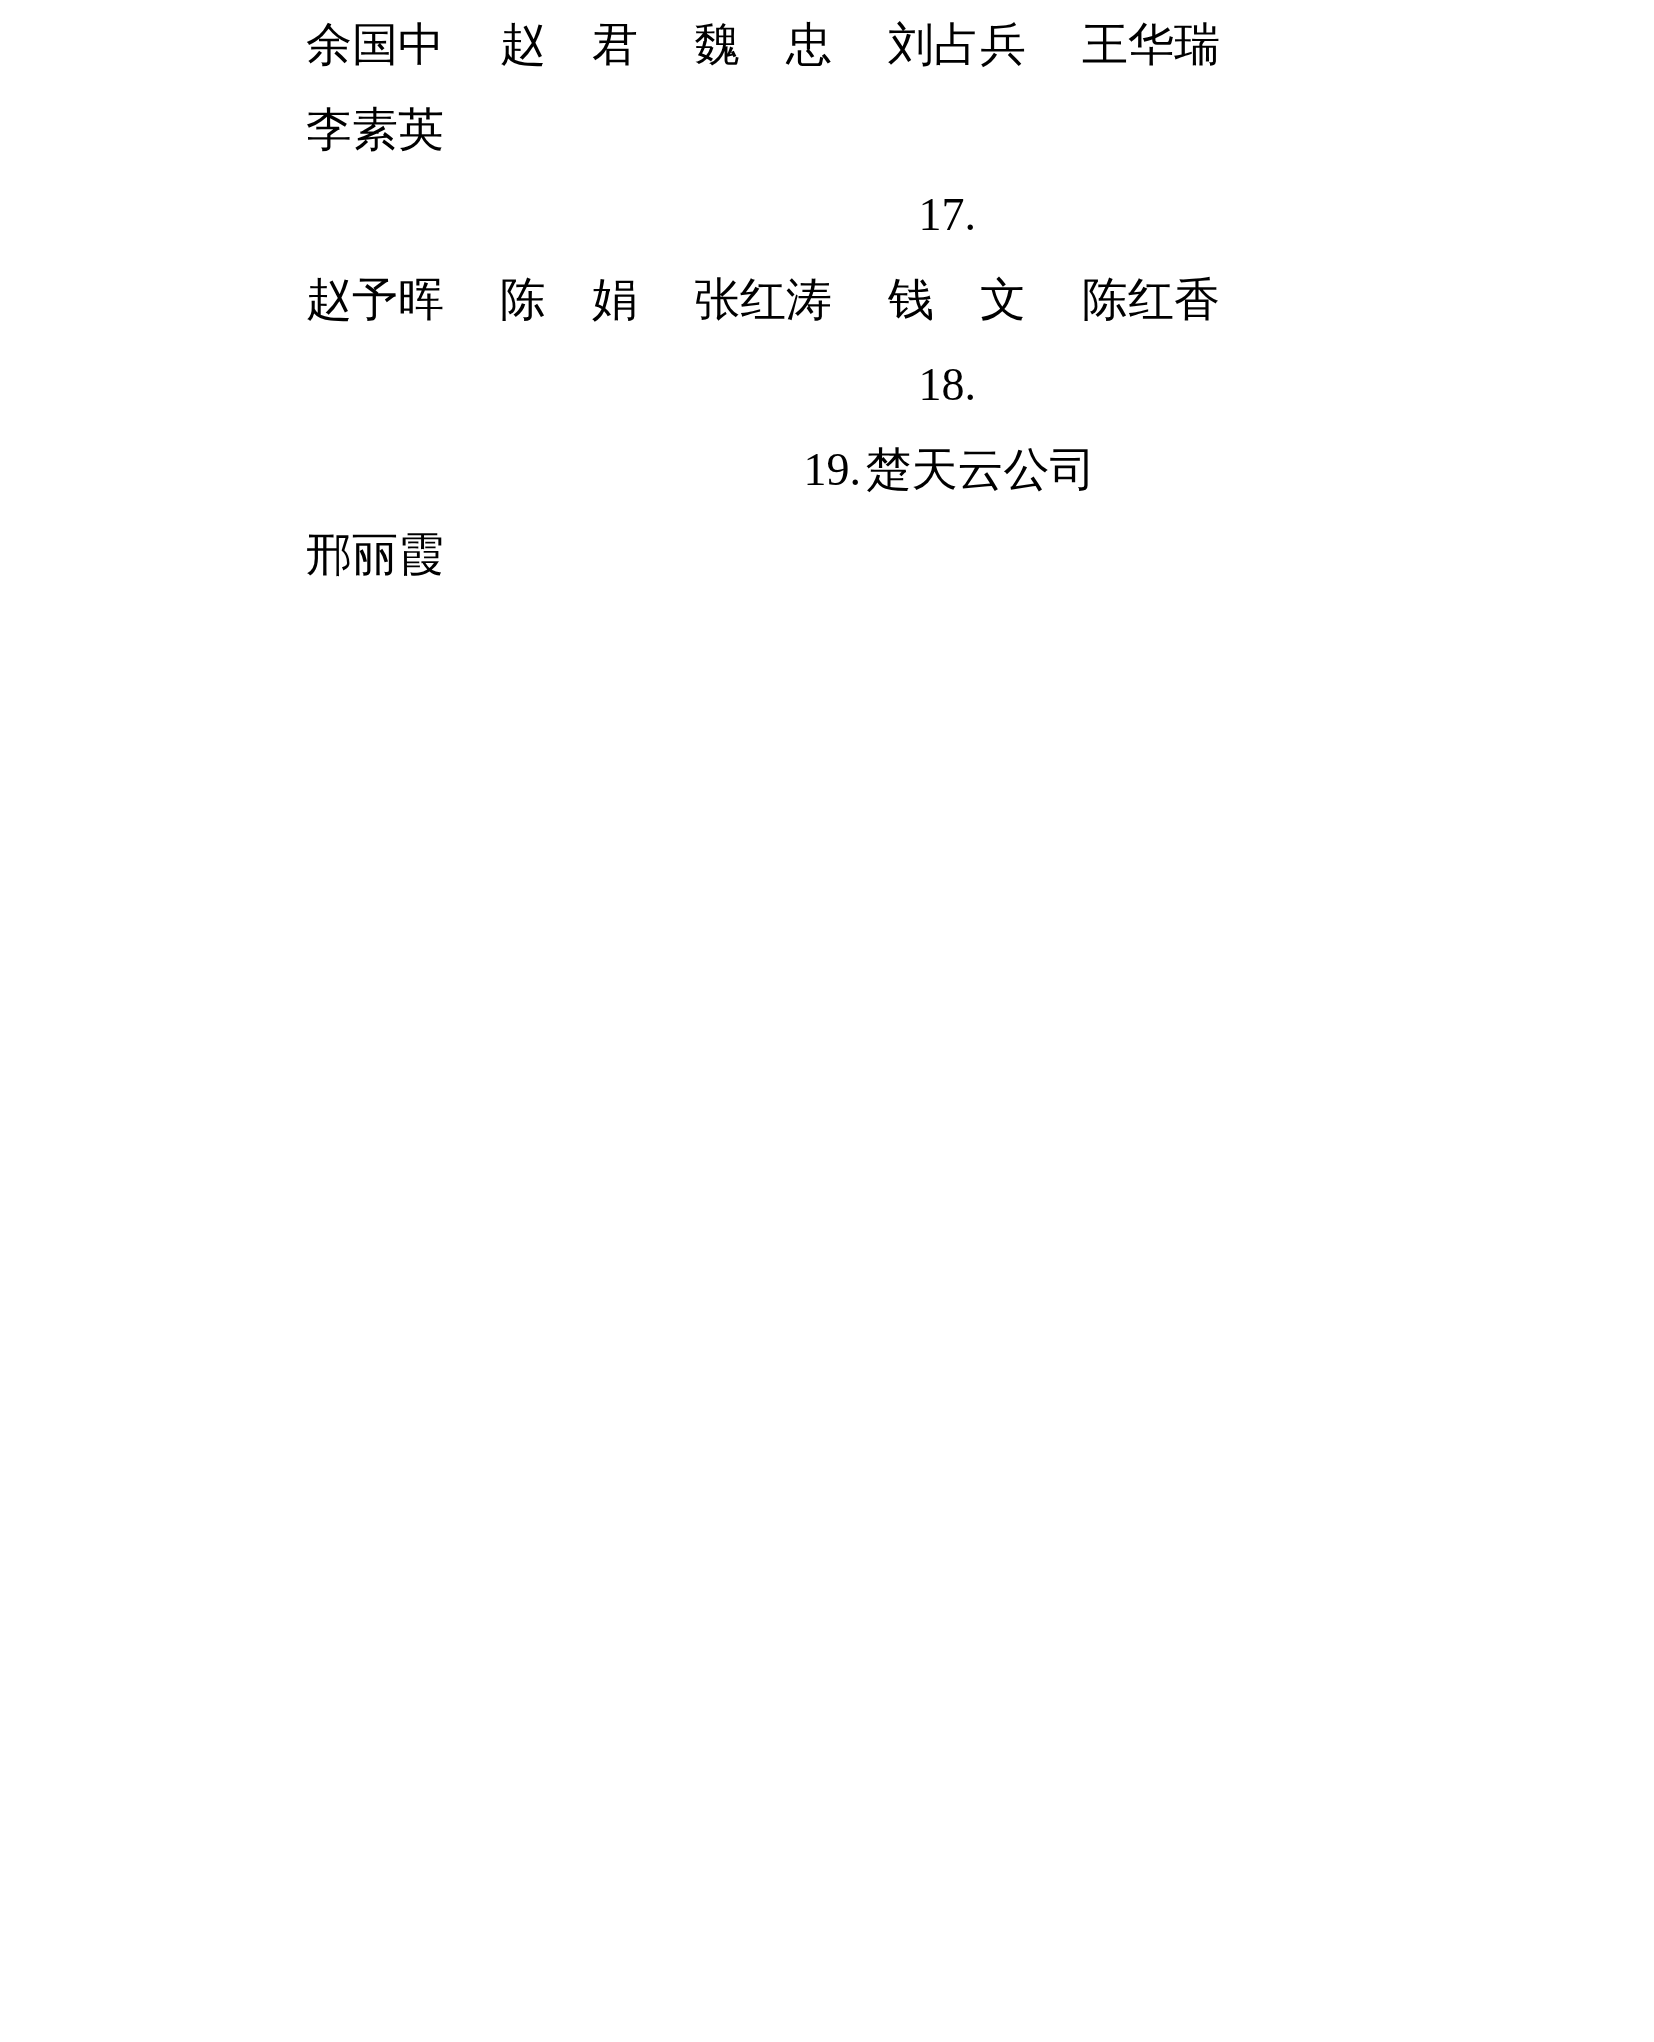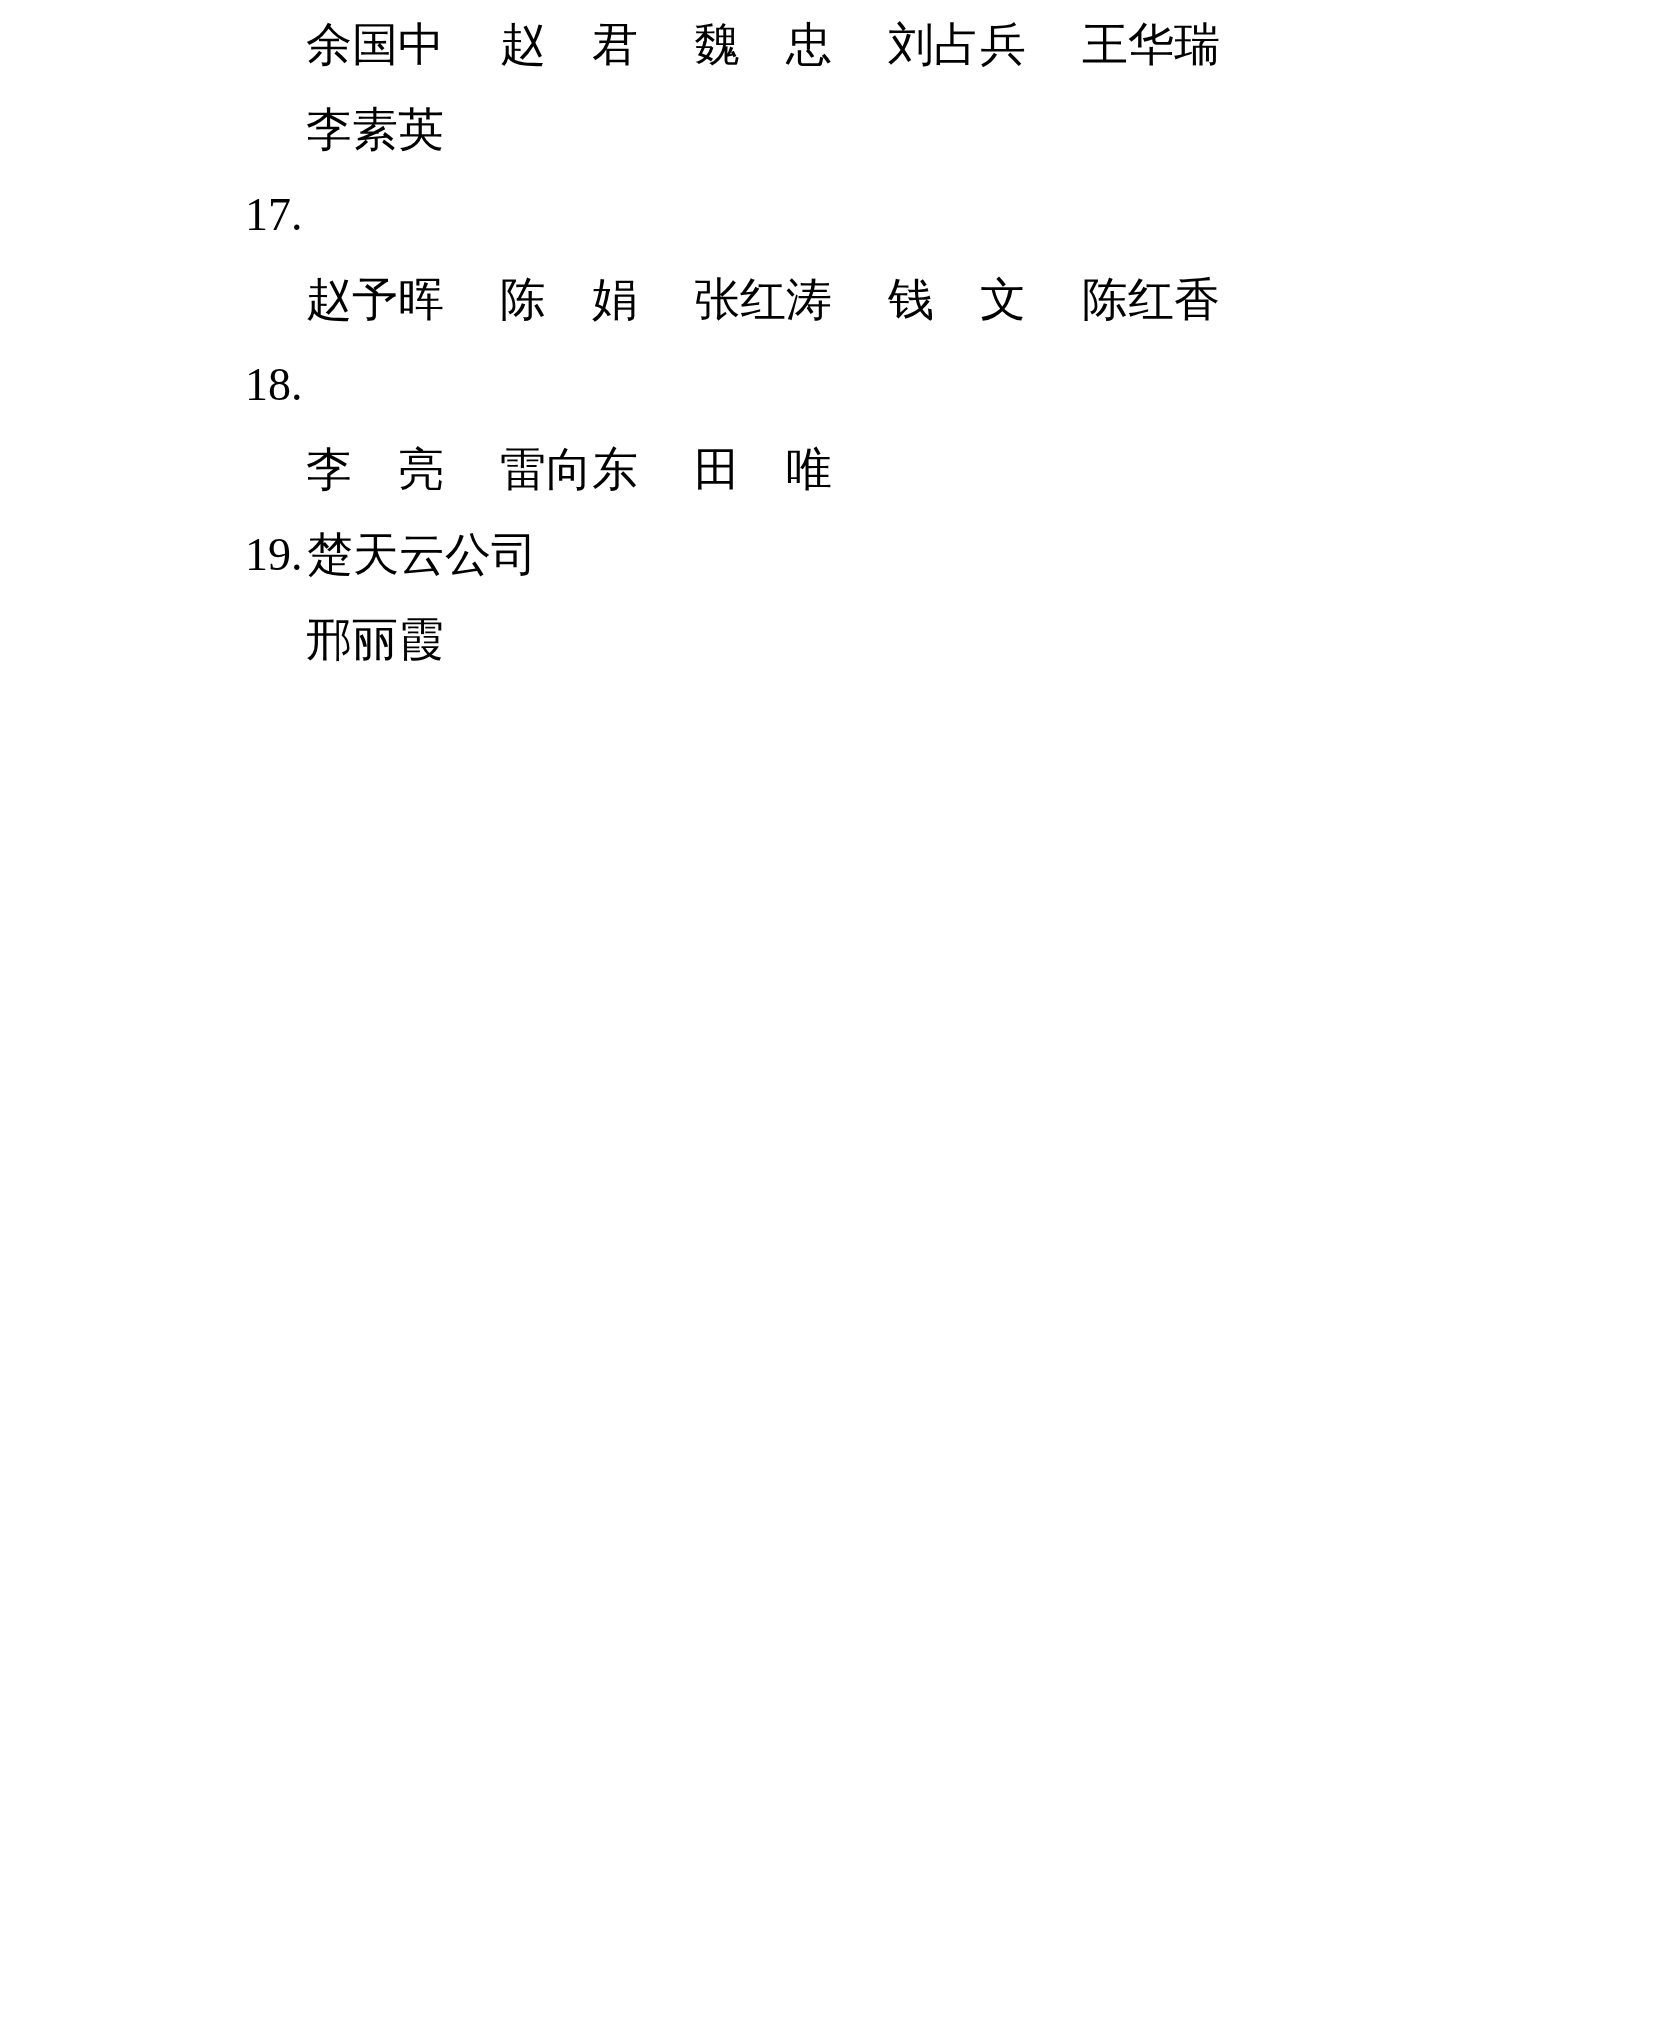--- a/index.html
+++ b/index.html
@@ -33,20 +33,21 @@
     white-space: nowrap;
   }
   
   .name-line {
     padding-left: 306px;
     gap: 56px;
   }
   
   .company-line {
     padding-left: 245px;
+    justify-content: center;
   }
   .num {
     display: inline-block;
     width: 62px;
   }
   .company {
     display: inline-block;
   }
   .member {
     display: inline-block;
@@ -76,25 +77,20 @@
         <span class="member">赵予晖</span>
         <span class="member">陈　娟</span>
         <span class="member">张红涛</span>
         <span class="member">钱　文</span>
         <span class="member">陈红香</span>
       </div>
 
     <div class="line company-line">
       <span class="num">18.</span>
     </div>
-    <div class="line name-line">
-        <span class="member">李　亮</span>
-        <span class="member">雷向东</span>
-        <span class="member">田　唯</span>
-      </div>
 
     <div class="line company-line">
       <span class="num">19.</span>
       <span class="company">楚天云公司</span>
     </div>
 
     <div class="line name-line">
         <span class="member">邢丽霞</span>
       </div>
 

